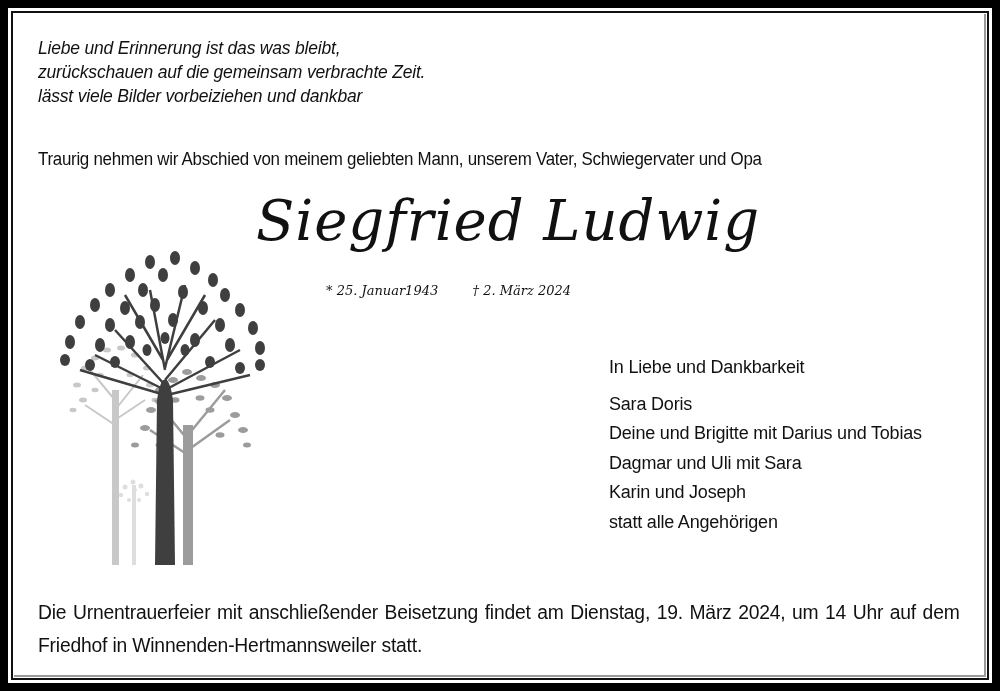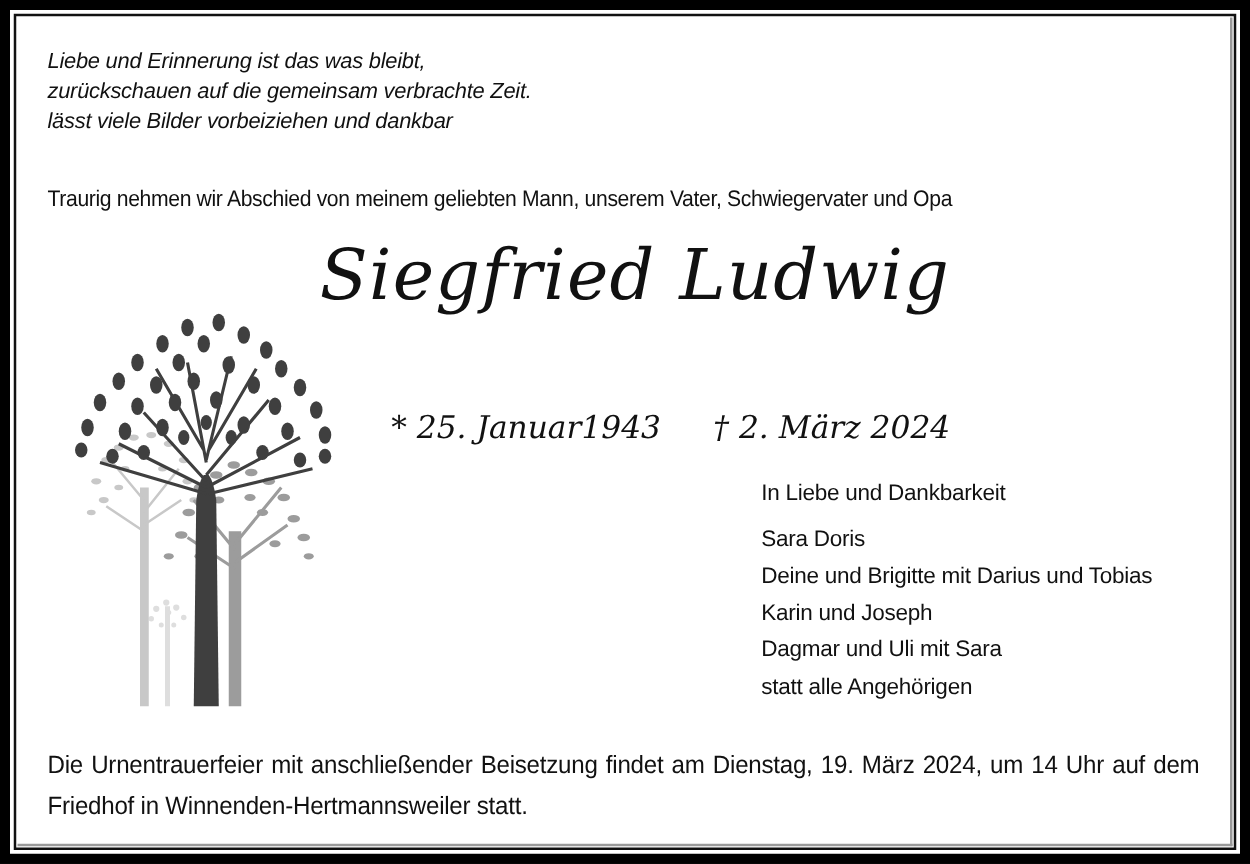--- a/index.html
+++ b/index.html
@@ -84,37 +84,36 @@
       letter-spacing: 1px;
       padding-left: 0px;
       box-sizing: border-box;
     }
     .name span {
       display: inline-block;
       margin-left: 16px;
     }
     .dates {
       position: absolute;
-      left: 313px; top: 283px;
+      left: 326px; top: 283px;
       font-family: "DejaVu Serif", serif;
       font-style: italic;
-      font-size: 25px;
-      white-space: nowrap;
-      margin-top: 44px;
+      font-size: 13px;
+      white-space: nowrap;
     }
     .dates .gap { display: inline-block; width: 26px; }
     .family {
       position: absolute;
       left: 609px; top: 353px;
       font-size: 18px;
       line-height: 29.5px;
       letter-spacing: -0.2px;
       white-space: nowrap;
     }
-    .family .closing { margin-bottom: 7px; margin-top: 27px; }
+    .family .closing { margin-bottom: 7px; }
     .ceremony {
       position: absolute;
       left: 38px; top: 596px;
       width: 922px;
       font-size: 20px;
       line-height: 33px;
       letter-spacing: -0.2px;
       text-align: justify;
       text-align-last: left;
     }
@@ -275,22 +274,22 @@
           <ellipse cx="92" cy="100" rx="4.5" ry="6"></ellipse>
           <ellipse cx="110" cy="88" rx="4.5" ry="6"></ellipse>
       </g>
     </g>
   </svg>
 
   <div class="family">
     <div class="closing">In Liebe und Dankbarkeit</div>
     <div>Sara Doris</div>
     <div>Deine und Brigitte mit Darius und Tobias</div>
+    <div>Dagmar und Uli mit Sara</div>
     <div>Karin und Joseph</div>
-    <div>Dagmar und Uli mit Sara</div>
     <div>statt alle Angehörigen</div>
   </div>
 
   <div class="ceremony">
     <span class="line1">Die Urnentrauerfeier mit anschließender Beisetzung findet am Dienstag, 19. März 2024, um 14 Uhr auf dem</span>
     <span class="line2">Friedhof in Winnenden-Hertmannsweiler statt.</span>
   </div>
 
 </div>
 

